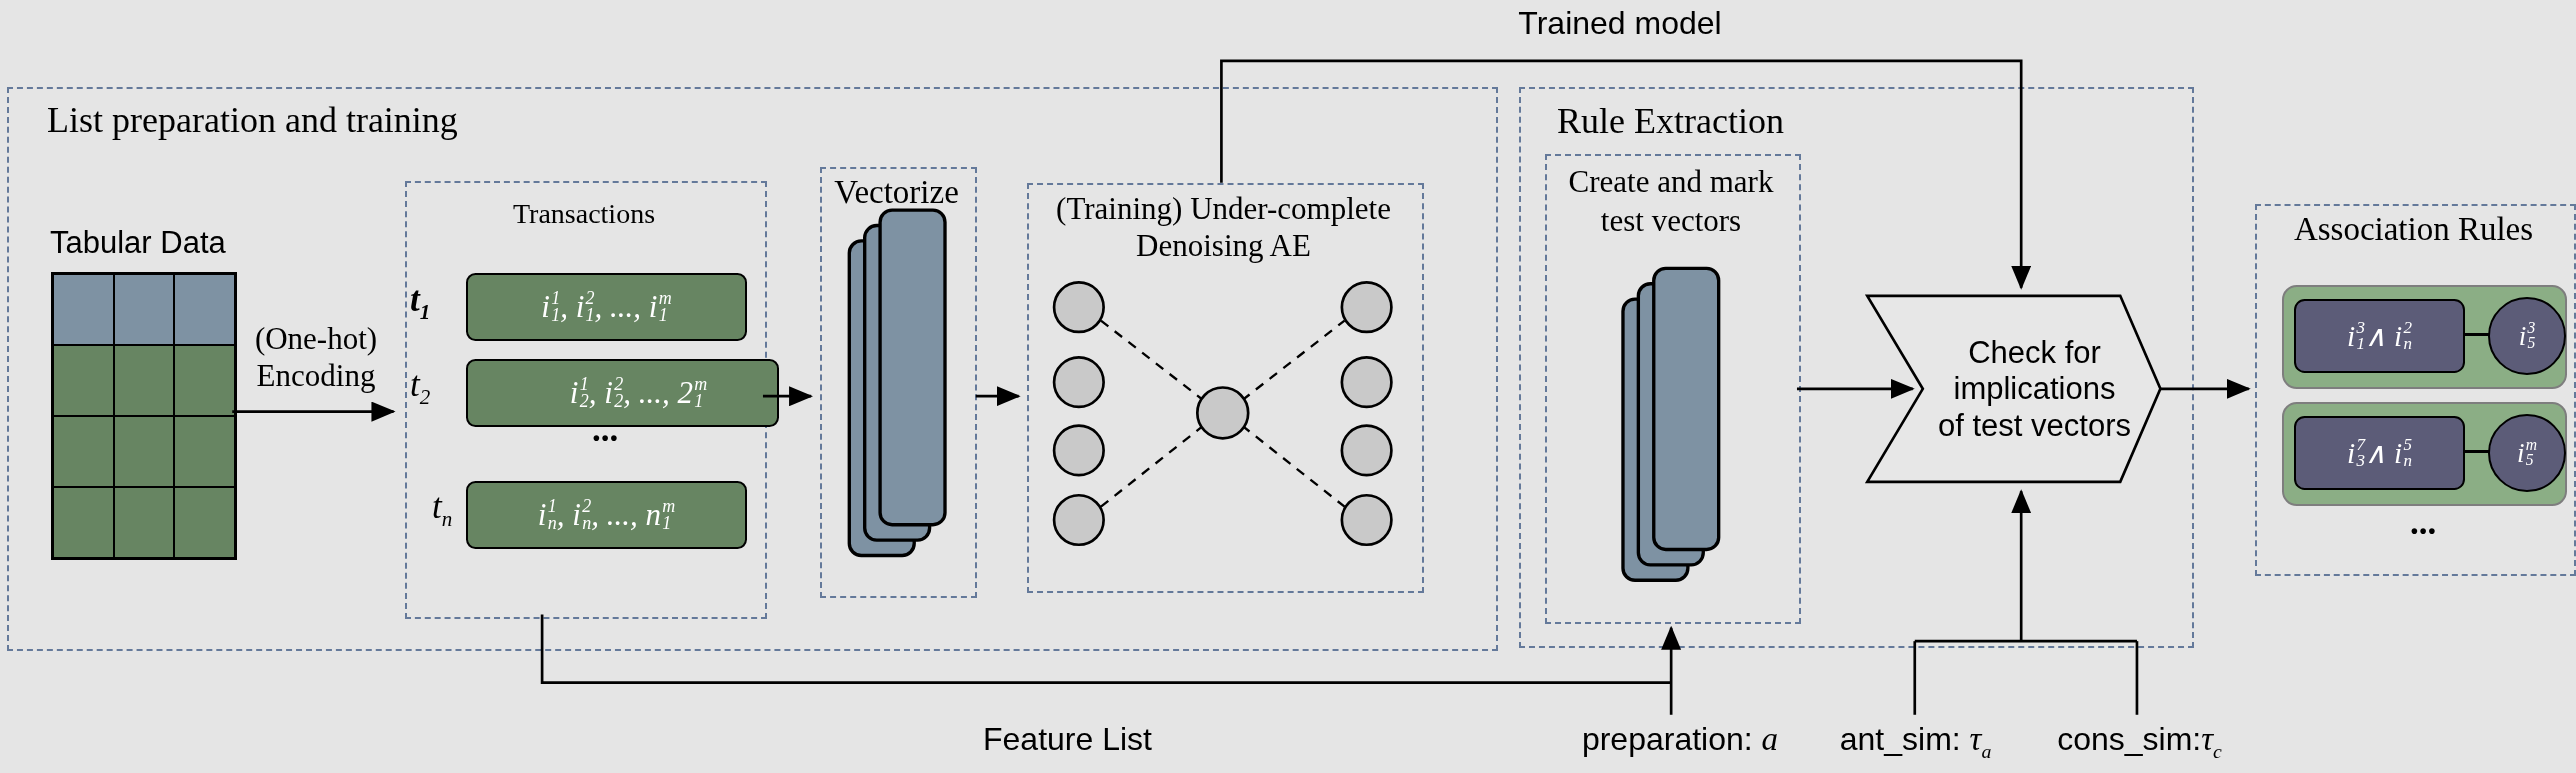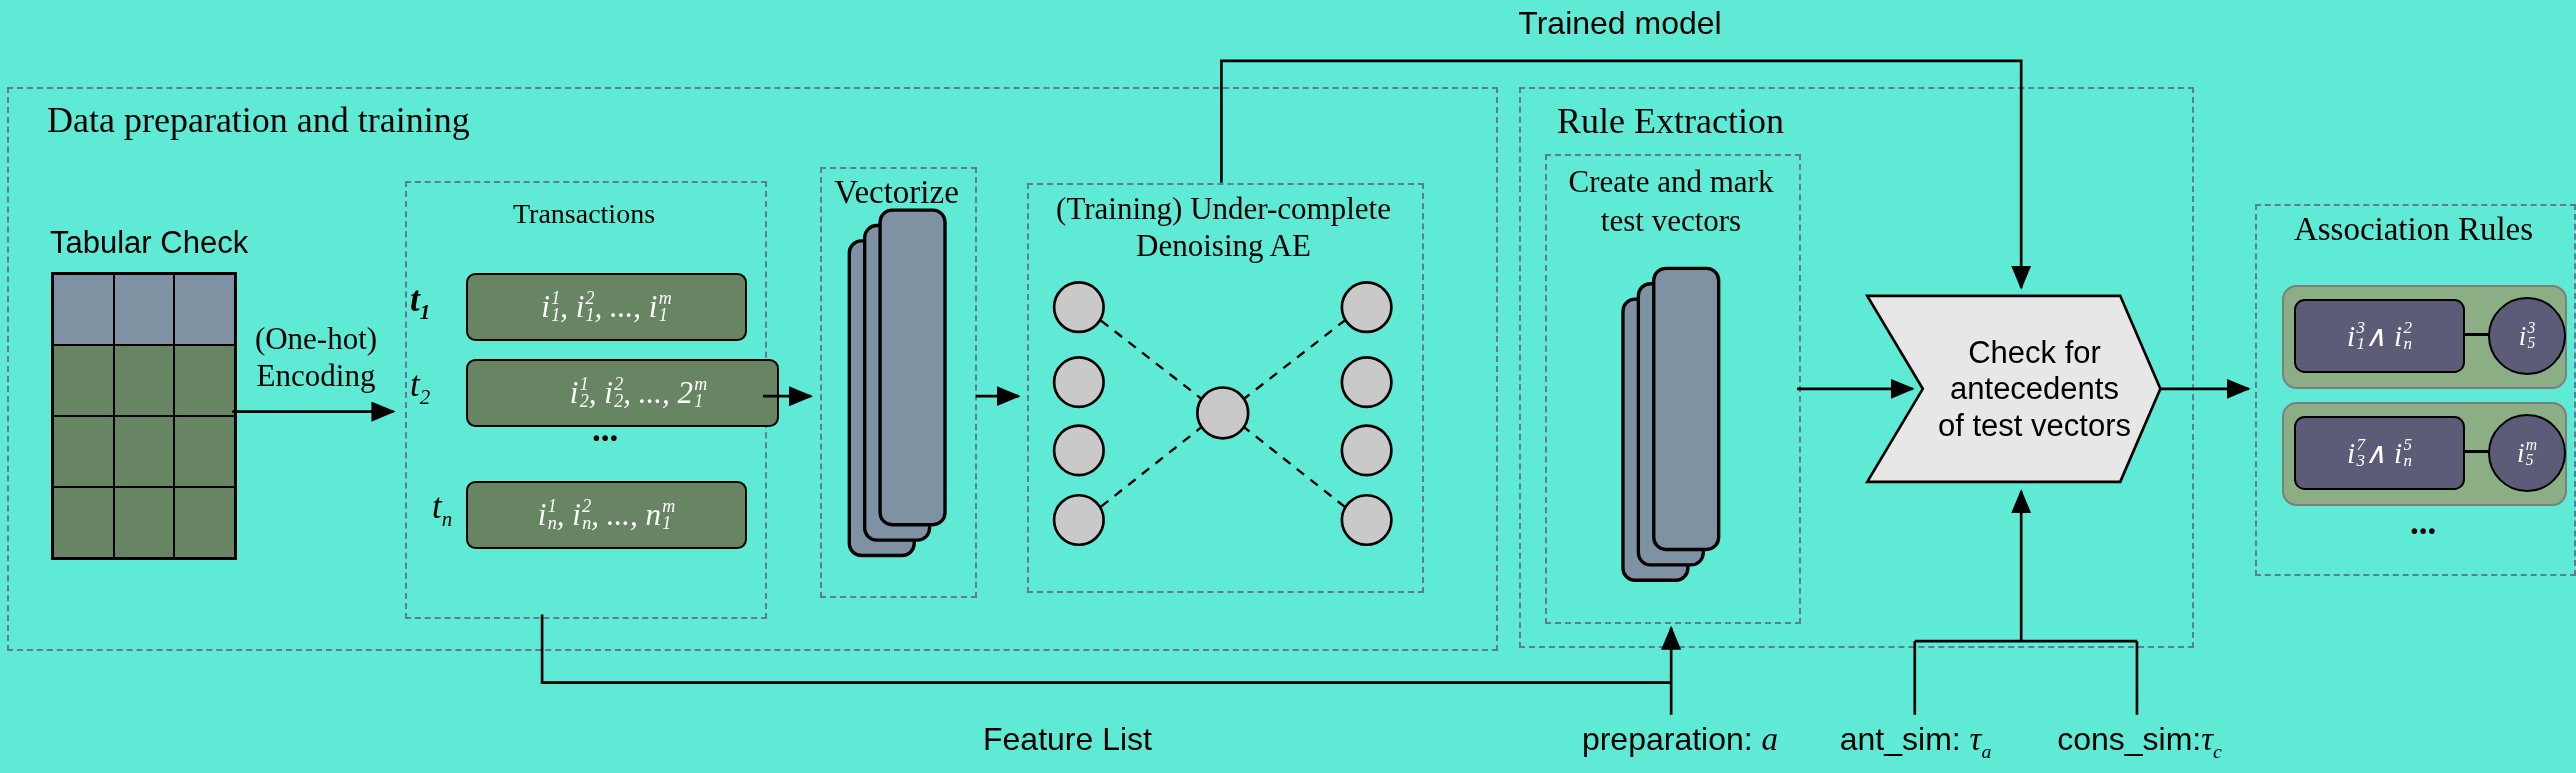--- a/index.html
+++ b/index.html
@@ -5,21 +5,21 @@
   :root{
     --accent-dash:#64799a;
     --slate-blue:#7e92a3;
     --green:#678562;
     --rule-card-green:#8bae85;
     --rule-node-purple:#5c5c78;
     --neuron-gray:#c9c9c9;
     --chevron-gray:#e7e7e7;
   }
   html,body{margin:0;padding:0;background:#fff;}
-  #stage{position:relative;width:2576px;height:773px;background:#5eead4;overflow:hidden;
+  #stage{position:relative;width:2576px;height:773px;background:#e5e5e5;overflow:hidden;
          font-family:"Liberation Sans",sans-serif;color:#000;}
   .layer{position:absolute;inset:0;}
   .l1{z-index:1}.l2{z-index:2;pointer-events:none}.l3{z-index:3}
   .abs{position:absolute;}
   .box{position:absolute;border:2px dashed var(--accent-dash);}
   .serif{font-family:"Liberation Serif",serif;}
   .sans{font-family:"Liberation Sans",sans-serif;}
   .math{font-family:"Liberation Serif",serif;font-style:italic;}
   .center{text-align:center;}
   sub{font-size:0.6em;}
@@ -55,23 +55,23 @@
 </head>
 <body>
 
 <div id="stage">
 
   <div class="layer l1">
 
     <div class="abs sans" style="left:1419px;top:5.4px;width:402px;font-size:32px;text-align:center;">Trained model</div>
 
     <div class="box" style="left:6.7px;top:87px;width:1487px;height:560px;"></div>
-    <div class="abs serif" style="left:47px;top:99px;font-size:36px;">Data preparation and training</div>
-
-    <div class="abs sans" style="left:50px;top:225px;font-size:31px;">Tabular Check</div>
+    <div class="abs serif" style="left:47px;top:99px;font-size:36px;">List preparation and training</div>
+
+    <div class="abs sans" style="left:50px;top:225px;font-size:31px;">Tabular Data</div>
     <div class="tab-grid">
       <div class="cell hdr"></div>
       <div class="cell hdr"></div>
       <div class="cell hdr"></div>
       <div class="cell bdy"></div>
       <div class="cell bdy"></div>
       <div class="cell bdy"></div>
       <div class="cell bdy"></div>
       <div class="cell bdy"></div>
       <div class="cell bdy"></div>
@@ -246,19 +246,19 @@
     <circle class="neuron" cx="2042" cy="571" r="37"></circle>
     <circle class="neuron" cx="2042" cy="673" r="37"></circle>
     <circle class="neuron" cx="2042" cy="777" r="37"></circle>
 
     <polygon class="chev" points="2790,442 3168,442 3228,581 3168,720 2790,720 2873,581"></polygon>
   </svg>
 
   <div class="layer l3" style="pointer-events:none;border-radius:28px;">
     <div class="abs sans center" style="left:1931px;top:335px;width:207px;font-size:31px;line-height:1.17;">
       <span>Check for</span><br>
-      <span>antecedents</span><br>
+      <span>implications</span><br>
       <span>of test vectors</span>
     </div>
   </div>
 
 </div>
 
 
 </body></html>

